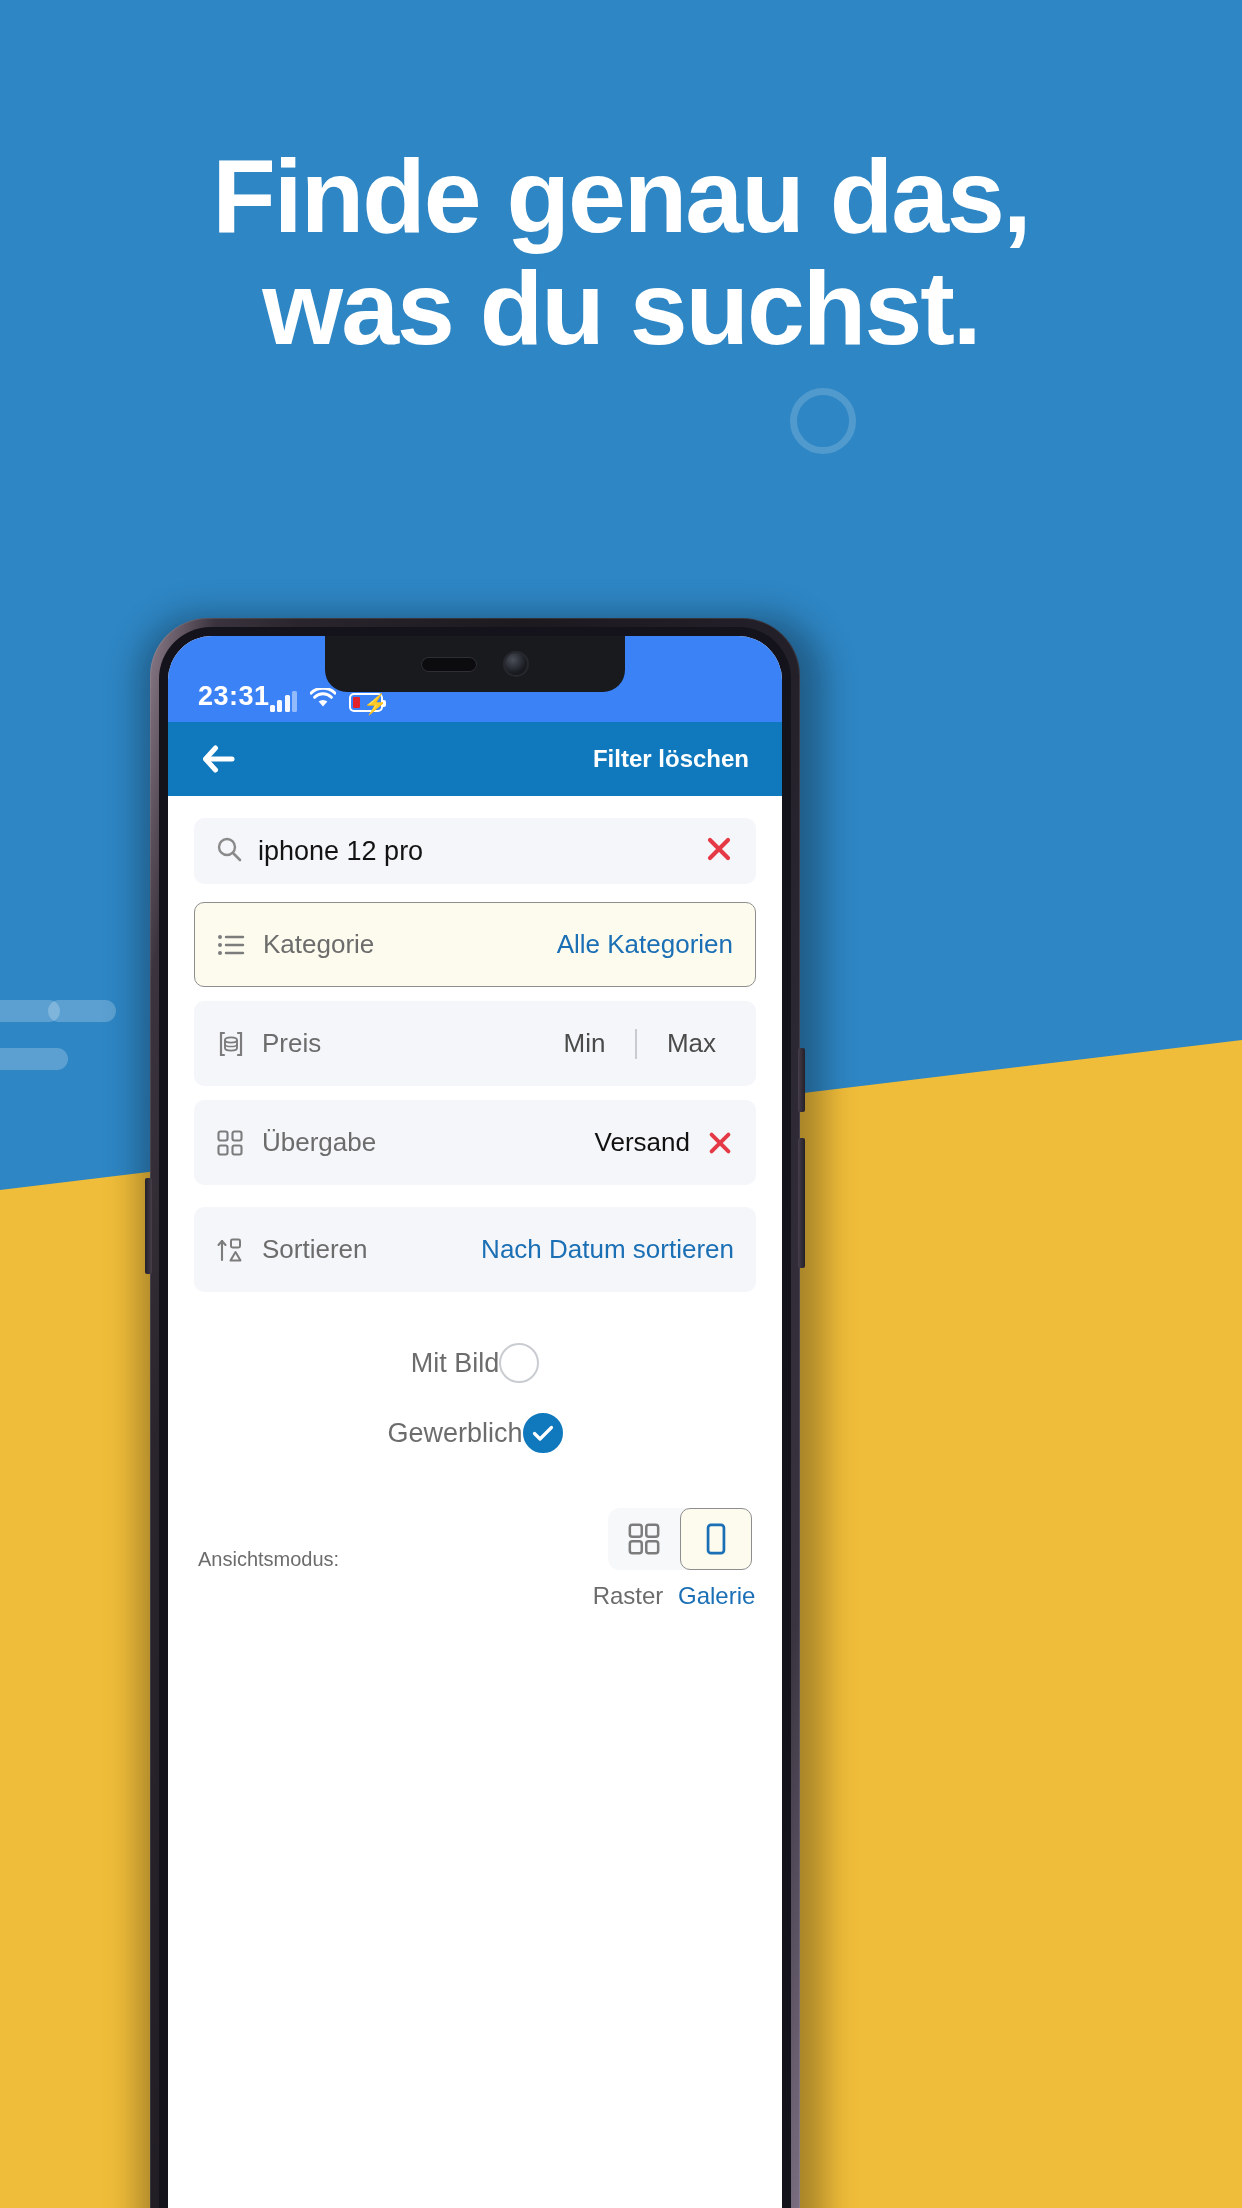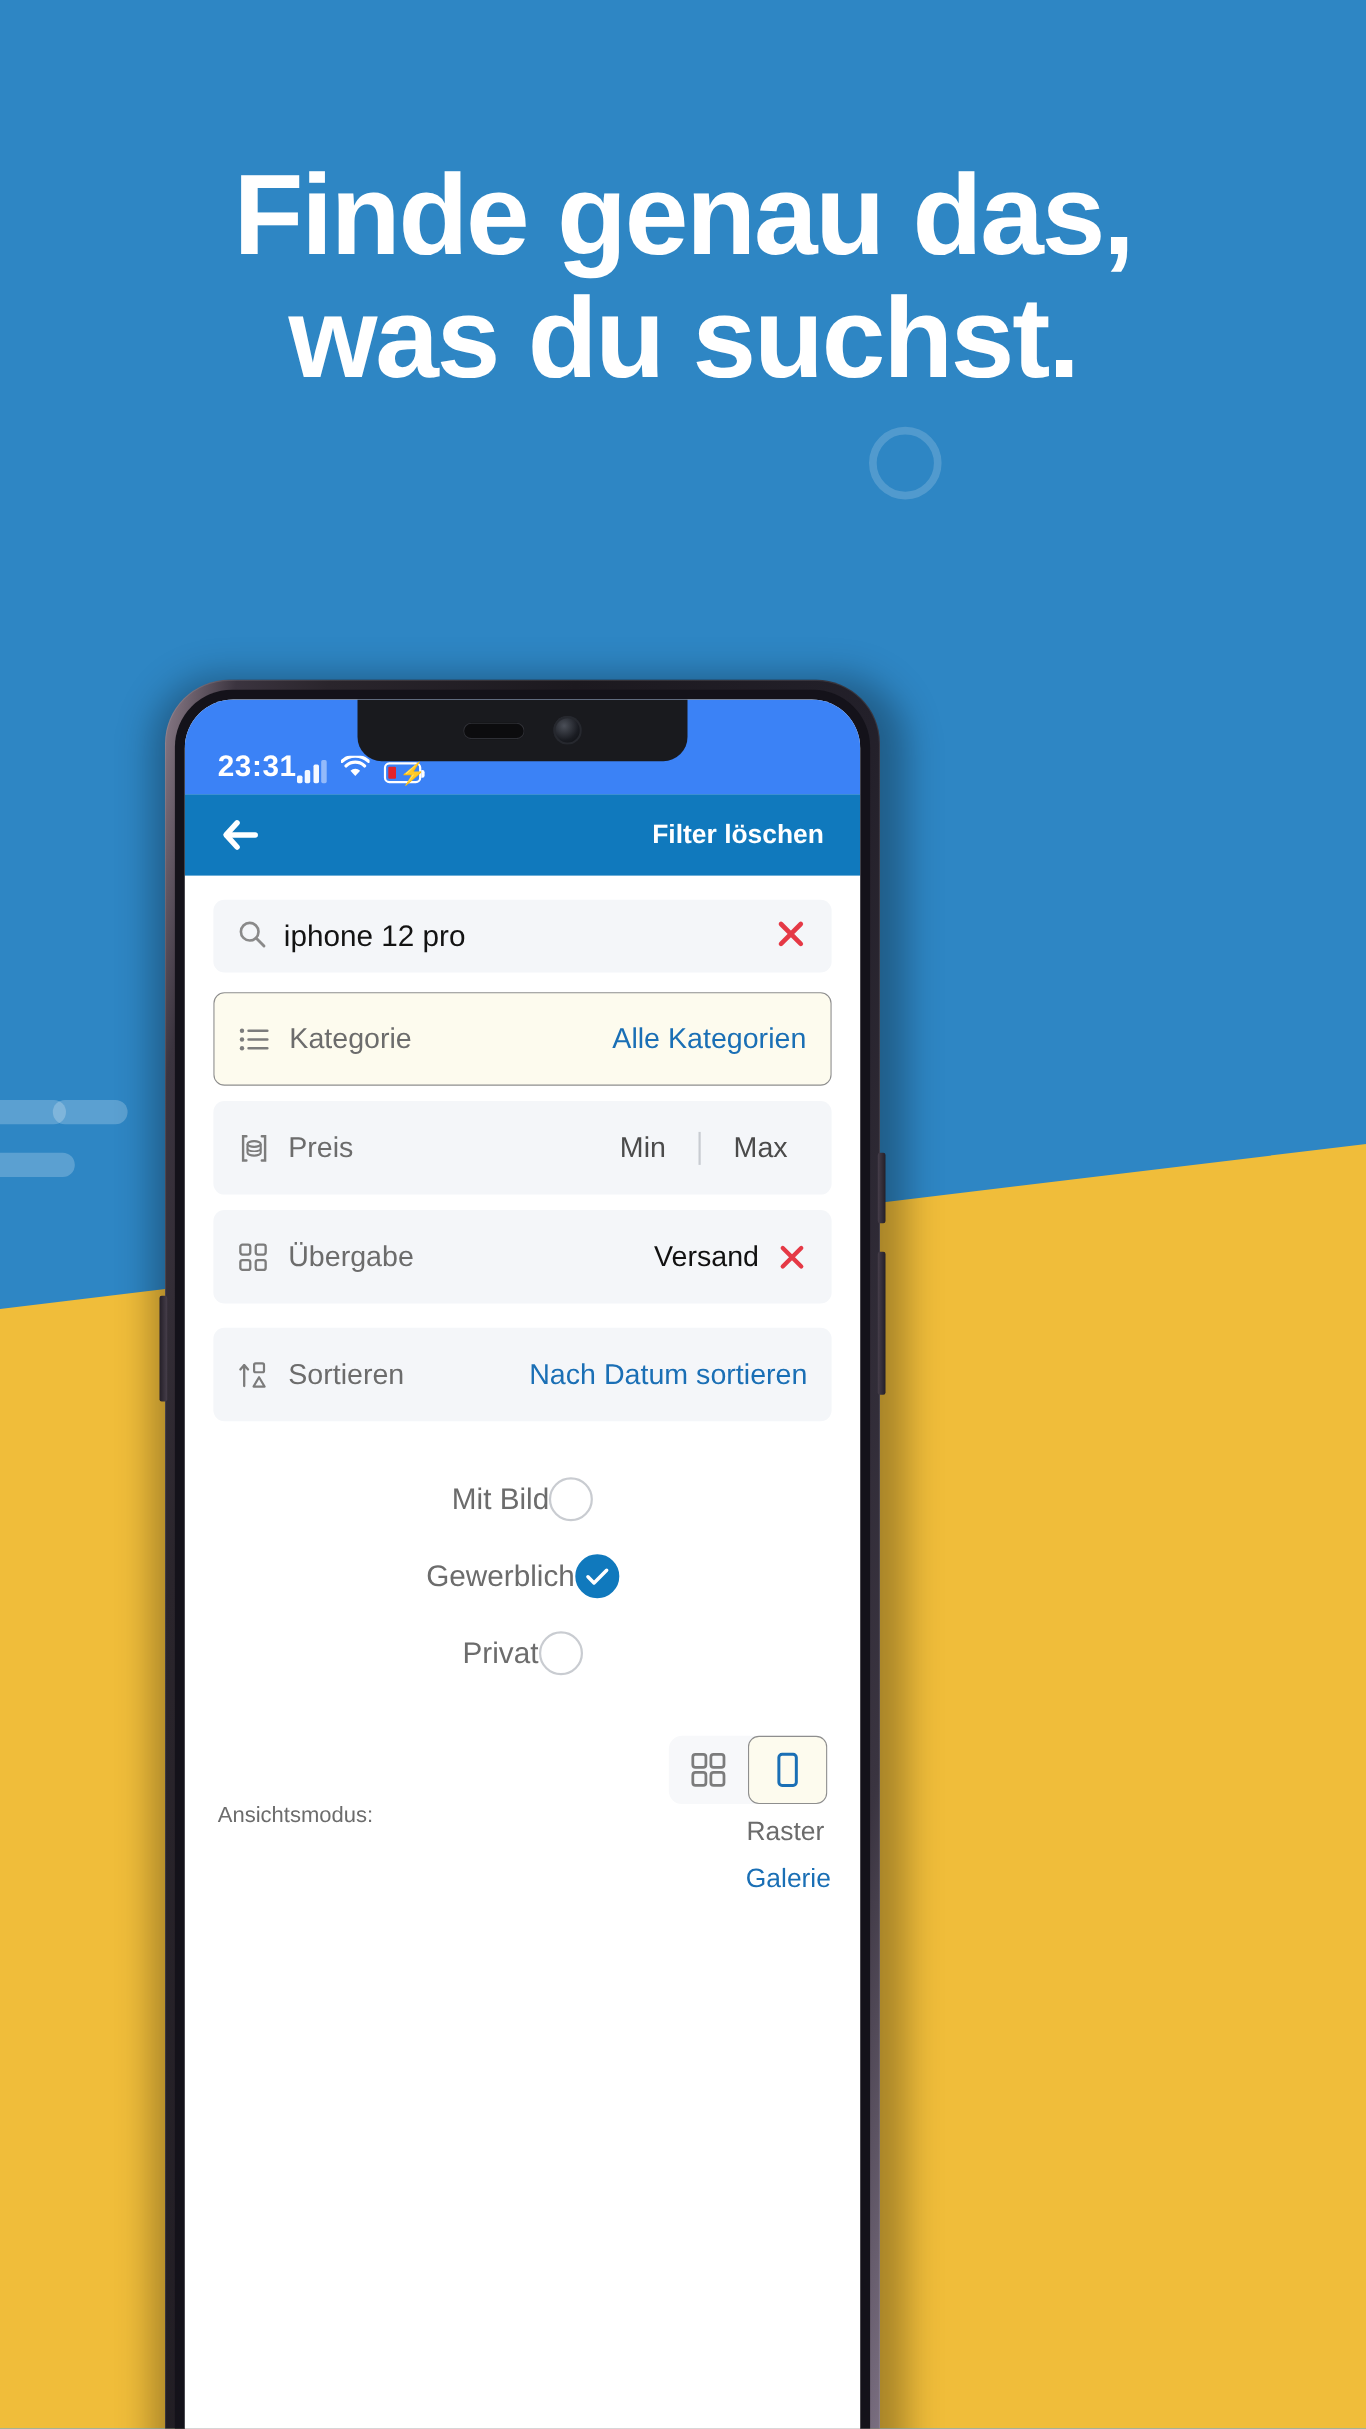--- a/index.html
+++ b/index.html
@@ -338,21 +338,20 @@
   }
   .vm-btn.active {
     background: #fdfbee;
     border: 1.6px solid #8e8e8e;
   }
   .vm-captions {
     display: flex;
     gap: 14px;
     margin-top: 12px;
     padding-right: 2px;
-    flex-direction: column;
   }
   .vm-cap { font-size: 24px; color: #6c6c6c; width: 72px; text-align: center; }
   .vm-cap.active { color: #1a6fb5; }
 </style>
 </head>
 <body>
 
 <div id="stage">
 
   <svg class="bg-yellow" viewBox="0 0 1242 2208" preserveAspectRatio="none">
@@ -502,24 +501,20 @@
             <span class="clabel">Mit Bild</span>
             <span class="circle"></span>
           </div>
           <div class="crow">
             <span class="clabel">Gewerblich</span>
             <span class="circle checked">
               <svg width="22" height="18" viewBox="0 0 22 18">
                 <path d="M2.5 9.5 L8 15 L19.5 3.5" stroke="#fff" stroke-width="3.2" fill="none" stroke-linecap="round" stroke-linejoin="round"></path>
               </svg>
             </span>
-          </div>
-          <div class="crow">
-            <span class="clabel">Privat</span>
-            <span class="circle"></span>
           </div>
         </div>
 
         <div class="viewmode">
           <span class="vm-label">Ansichtsmodus:</span>
           <span class="vm-right">
             <span class="vm-toggle">
               <span class="vm-btn">
                 <svg width="34" height="34" viewBox="0 0 30 30">
                   <rect x="2.5" y="2.5" width="10.5" height="10.5" rx="2.2" stroke="#7c7c7c" stroke-width="2.2" fill="none"></rect>

